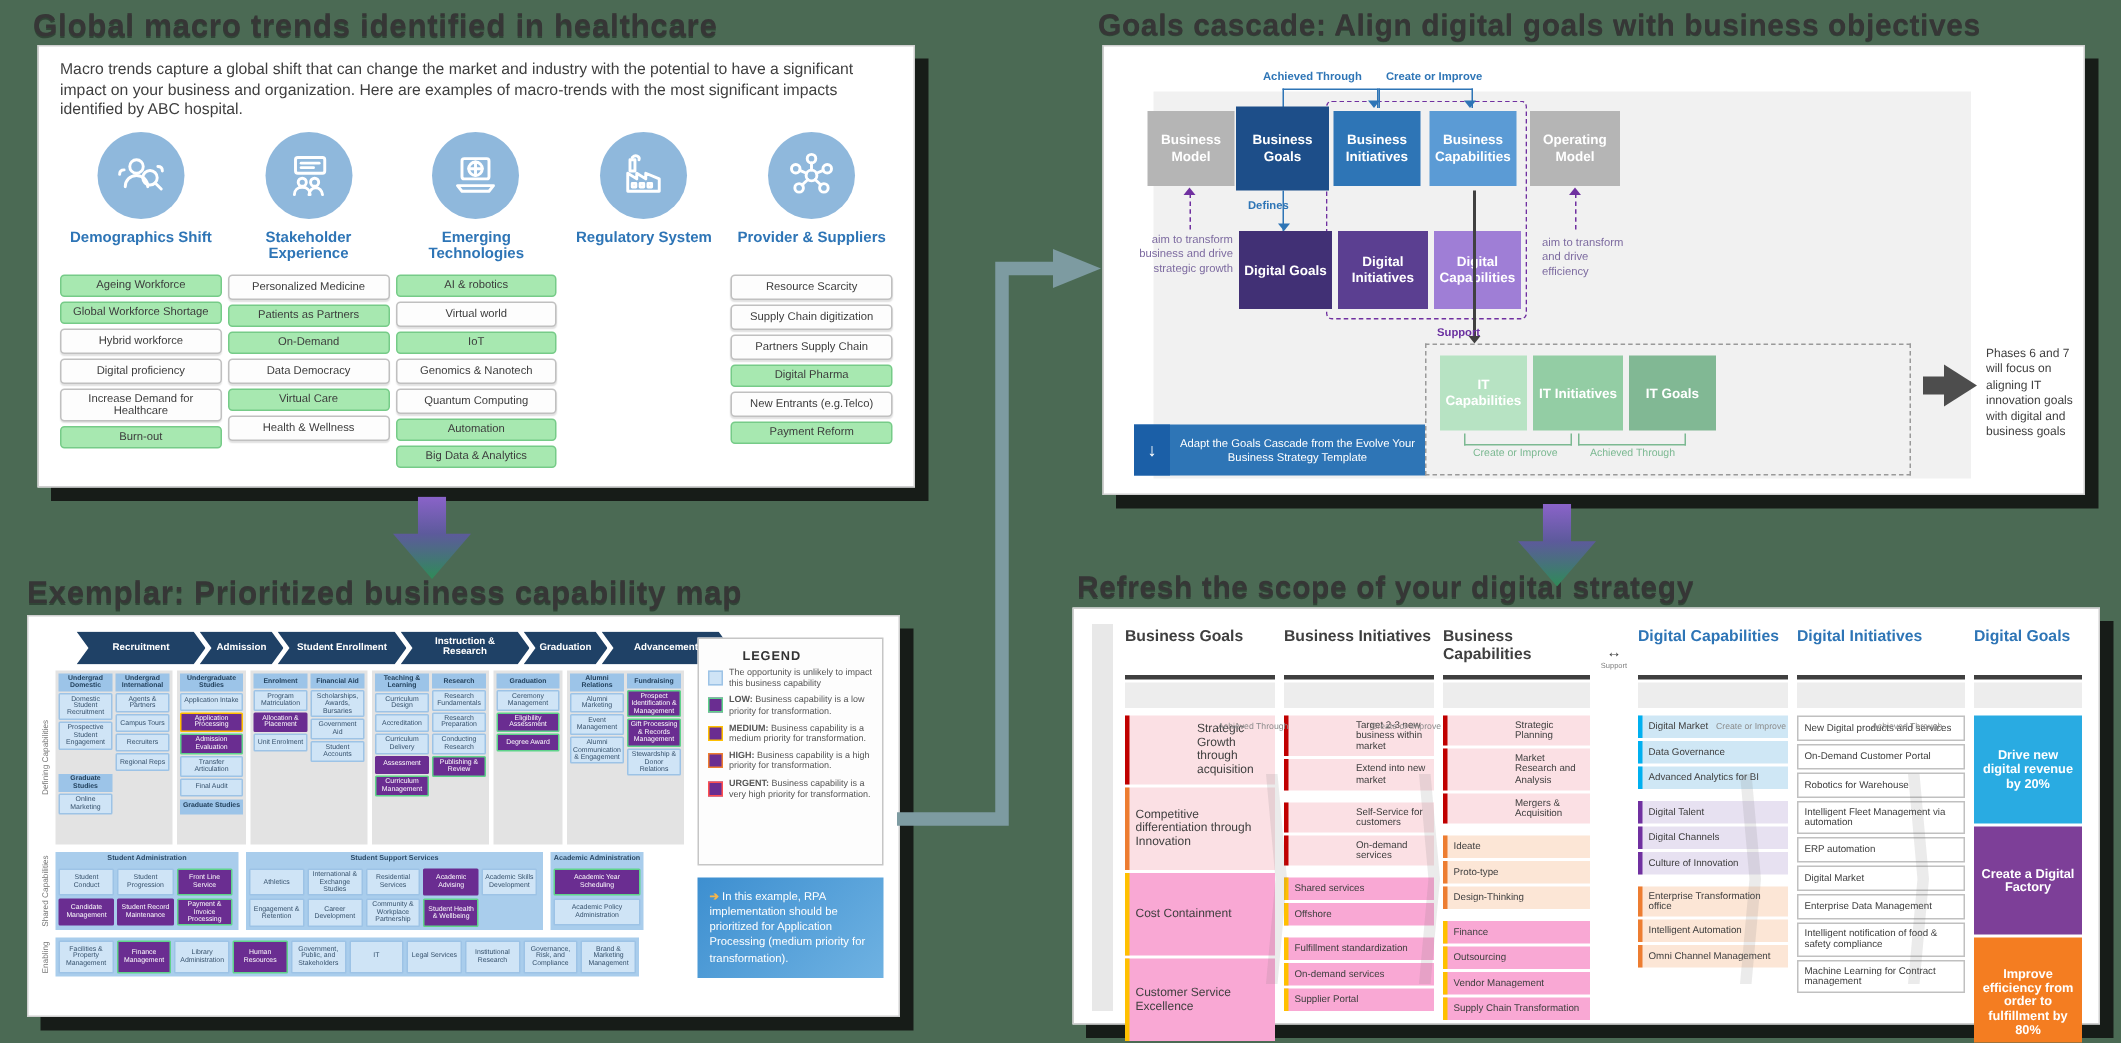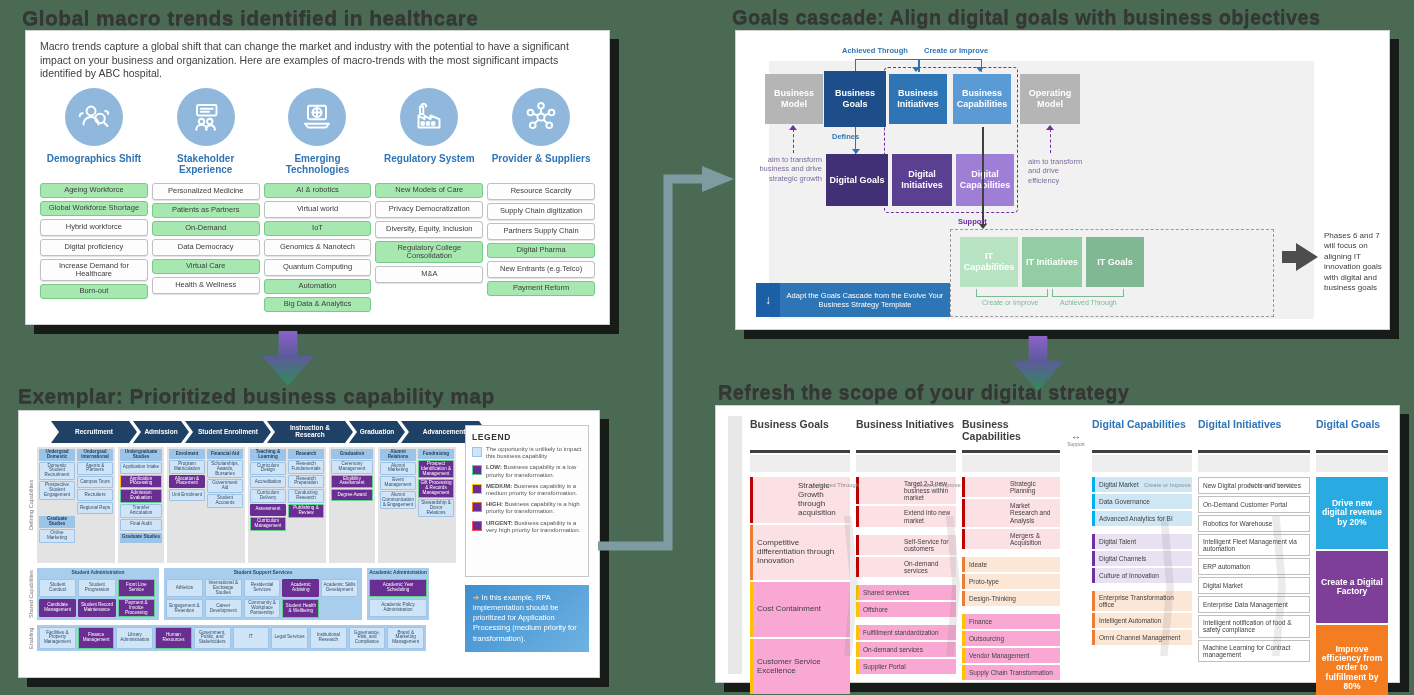--- a/index.html
+++ b/index.html
@@ -82,21 +82,21 @@
   .shared-row { display:flex; gap:5px; }
   .sh-grp { background:#a9cdec; padding:2px; }
   .sh-title { font-size:4.8px; font-weight:bold; color:#2c4a66; text-align:center; min-height:8px; margin-bottom:1px; }
   .sh-items { display:flex; flex-wrap:wrap; gap:2px; }
   .shw-1 { width:122px; } .shw-2 { width:198px; } .shw-3 { width:62px; }
   .iw3 .itm { width:calc(33.33% - 2px); } .iw5 .itm { width:calc(20% - 2px); } .iw1 .itm { width:100%; }
   .sh-grp .itm { min-height:18px; }
   .enb { background:#a9cdec; padding:2px; display:flex; gap:2px; width:389px; }
   .enb .itm { flex:1; min-height:22px; }
   .legend { position:absolute; right:10px; top:14px; width:124px; height:152px; background:#fdfdfd; border:1px solid #c6c6c6; padding:6px 6px; }
-  .legend-title { font-size:8.5px; font-weight:bold; color:#333; letter-spacing:.6px; margin-bottom:4px; }
+  .legend-title { font-size:8.5px; font-weight:bold; color:#333; letter-spacing:.6px; margin-bottom:4px;margin-left:23px; }
   .leg-entry { display:flex; gap:4px; margin-bottom:4px; }
   .leg-sw { width:10px; height:10px; flex:none; margin-top:1px; }
   .sw-unlikely { background:#cfe4f6; border:.5px solid #9dc3e6; }
   .sw-low { background:#6a2d91; border:1.6px solid #5fd38a; }
   .sw-medium { background:#6a2d91; border:1.6px solid #ffc000; }
   .sw-high { background:#6a2d91; border:1.6px solid #ed7d31; }
   .sw-urgent { background:#6a2d91; border:1.6px solid #ff5050; }
   .leg-text { font-size:6px; color:#555; line-height:1.2; }
   .callout { position:absolute; right:10px; top:174px; width:124px; height:67px; background:linear-gradient(135deg,#3d8fd0,#6fb2e2); color:#fff; font-size:7.5px; line-height:1.35; padding:8px 8px; }
   .callout .ar { color:#f7b64a; font-weight:bold; }
@@ -222,28 +222,20 @@
         <svg viewBox="0 0 24 24">
             <path d="M5 19v-8l4 2.5V11l4 2.5V11l6 2.5V19z"></path>
             <rect x="6" y="5" width="2.2" height="5"></rect>
             <path d="M7 4c1.5-1.5 3.5-.5 3 1"></path>
             <rect x="7" y="15.5" width="1.6" height="1.6"></rect>
             <rect x="10.5" y="15.5" width="1.6" height="1.6"></rect>
             <rect x="14" y="15.5" width="1.6" height="1.6"></rect>
           </svg>
       </div>
       <div class="macro-head">Regulatory System</div>
-      <div class="pill-list">
-
-      <div class="pill green">New Models of Care</div>
-          <div class="pill white">Privacy Democratization</div>
-          <div class="pill white">Diversity, Equity, Inclusion</div>
-          <div class="pill green">Regulatory College Consolidation</div>
-          <div class="pill white">M&amp;A</div>
-        </div>
     </div>
 
     <div class="macro-col">
       <div class="icon-circle">
         <svg viewBox="0 0 24 24">
             <circle cx="12" cy="12" r="2.4"></circle>
             <circle cx="12" cy="4.5" r="1.9"></circle>
             <circle cx="19" cy="9" r="1.9"></circle>
             <circle cx="17.5" cy="17.5" r="1.9"></circle>
             <circle cx="6.5" cy="17.5" r="1.9"></circle>

